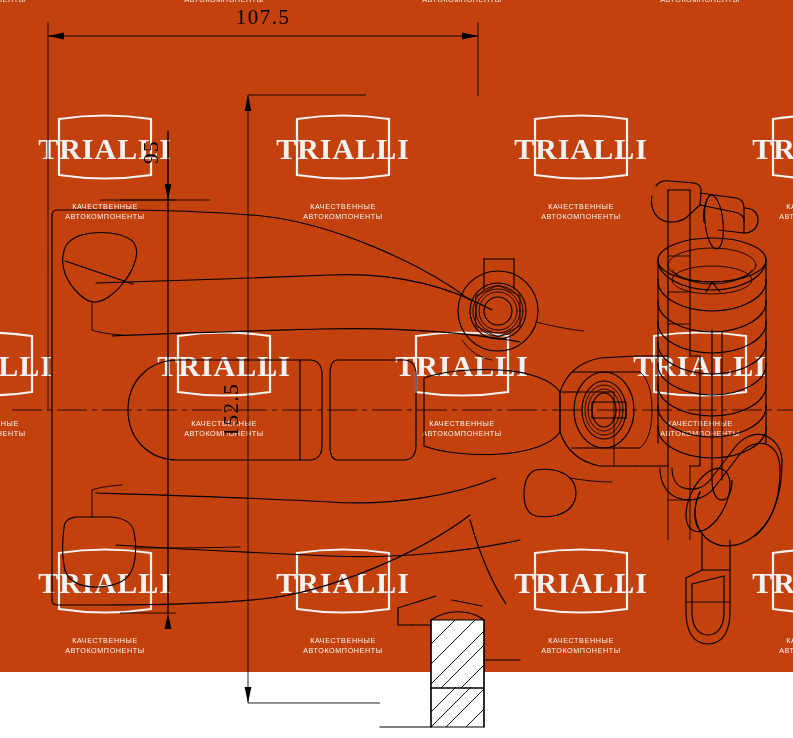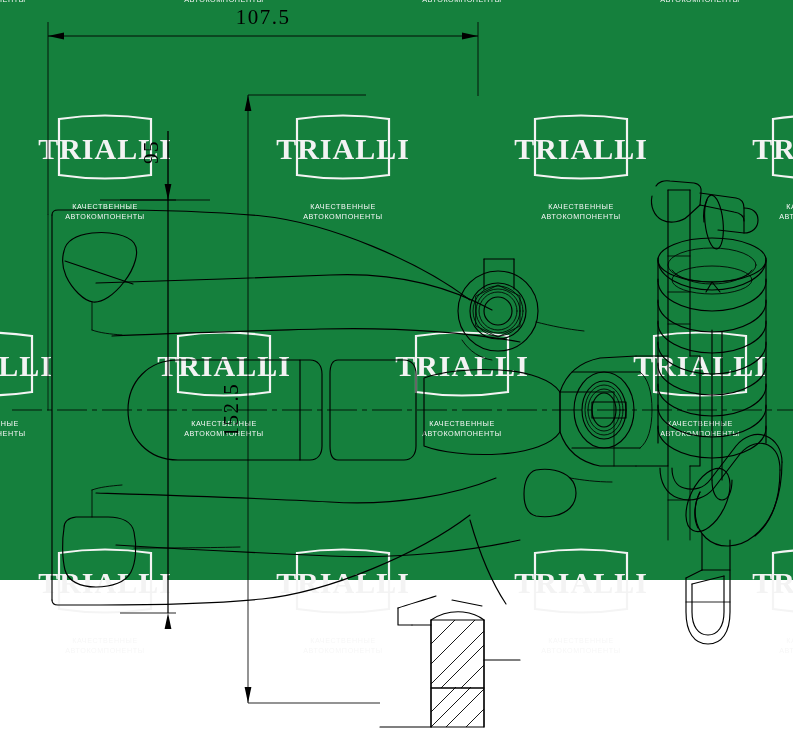--- a/index.html
+++ b/index.html
@@ -1,21 +1,21 @@
 <!DOCTYPE html>
 <html><head>
 <meta charset="utf-8">
 <title>Technical Drawing</title>
 <style>
   html,body{margin:0;padding:0;background:#ffffff;}
   body{
     font-family:"Liberation Serif", serif;
     width:793px;height:738px;overflow:hidden;position:relative;
   }
-  #drawing-root{position:relative;width:793px;height:580px;background:#15803d;text-decoration:underline;}
+  #drawing-root{position:relative;width:793px;height:672px;background:#c2410c;text-decoration:underline;}
   svg.layer{position:absolute;top:0;left:0;width:793px;height:738px;}
   #wm-layer{z-index:1;}
   #geom-layer{z-index:2;}
   #dim-layer{z-index:3;}
   .wm-shield{fill:none;stroke:#f4f4f4;stroke-width:2.2;}
   .wm-text{fill:#f3f3f3;font-family:"Liberation Serif",serif;font-weight:bold;letter-spacing:1px;}
   .wm-sub{fill:#f7f7f7;font-family:"Liberation Sans",sans-serif;letter-spacing:.6px;}
   .ln{fill:none;stroke:#000;stroke-width:1.15;stroke-linecap:round;stroke-linejoin:round;}
   .ln-thin{fill:none;stroke:#000;stroke-width:0.85;stroke-linecap:round;stroke-linejoin:round;}
   .ln-hair{fill:none;stroke:#000;stroke-width:0.7;stroke-linecap:round;}

